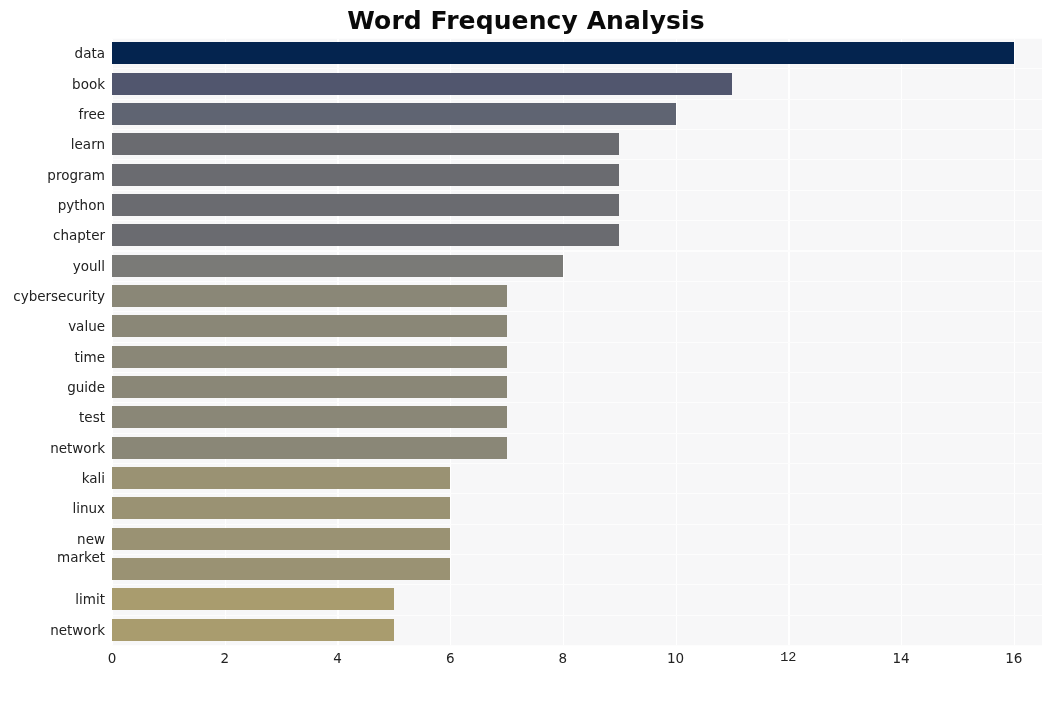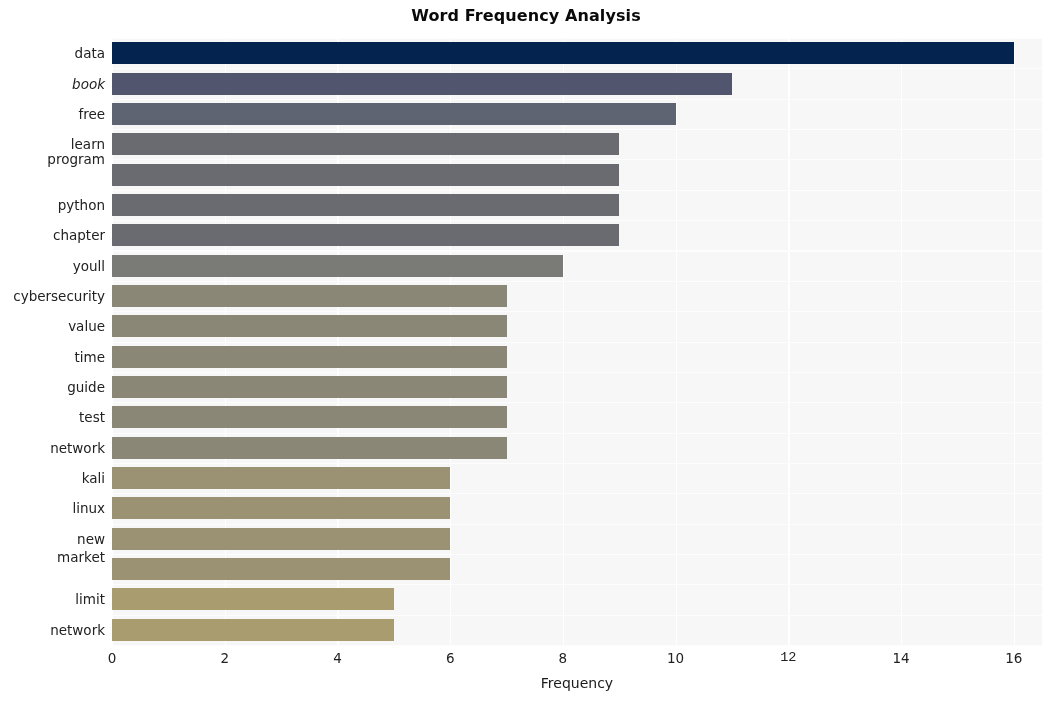--- a/index.html
+++ b/index.html
@@ -23,21 +23,21 @@
     background: #ffffff;
   }
 
   
   #chart-title {
     position: absolute;
     left: 0;
     top: 6px;
     width: 1052px;
     text-align: center;
-    font-size: 16px;
+    font-size: 25px;
     font-weight: bold;
     color: #0a0a0a;
     letter-spacing: 0.1px;
     font-family: "DejaVu Sans", "Liberation Sans", sans-serif;
   }
 
   
   #plot-area {
     position: absolute;
     left: 112px;
@@ -188,24 +188,24 @@
         <div class="bar" title="linux: 6" style="width: 338.182px; top: 459.425px; background: rgb(154, 146, 115);"></div>
         <div class="bar" title="new: 6" style="width: 338.182px; top: 489.775px; background: rgb(154, 146, 115);"></div>
         <div class="bar" title="market: 6" style="width: 338.182px; top: 520.125px; background: rgb(154, 146, 115);"></div>
         <div class="bar" title="limit: 5" style="width: 281.818px; top: 550.475px; background: rgb(169, 156, 110);"></div>
         <div class="bar" title="network: 5" style="width: 281.818px; top: 580.825px; background: rgb(169, 156, 110);"></div>
       </div>
   </div>
 
   <div id="ytick-layer">
       <div class="ytick-label" style="top: 7.175px;">data</div>
-      <div class="ytick-label" style="top: 37.525px; font-style: italic;">book</div>
+      <div class="ytick-label" style="top: 37.525px;">book</div>
       <div class="ytick-label" style="top: 67.875px;">free</div>
       <div class="ytick-label" style="top: 98.225px; padding-left: 28px;">learn</div>
-      <div class="ytick-label" style="top: 113px;">program</div>
+      <div class="ytick-label" style="top: 129px;">program</div>
       <div class="ytick-label" style="top: 158.925px;">python</div>
       <div class="ytick-label" style="top: 189.275px;">chapter</div>
       <div class="ytick-label" style="top: 219.625px;">youll</div>
       <div class="ytick-label" style="top: 249.975px;">cybersecurity</div>
       <div class="ytick-label" style="top: 280.325px;">value</div>
       <div class="ytick-label" style="top: 310.675px;">time</div>
       <div class="ytick-label" style="top: 341.025px;">guide</div>
       <div class="ytick-label" style="top: 371.375px;">test</div>
       <div class="ytick-label" style="top: 401.725px;">network</div>
       <div class="ytick-label" style="top: 432.075px; padding-left: 35px;">kali</div>
@@ -221,15 +221,14 @@
       <div class="xtick-label" style="left: 224.727px;">2</div>
       <div class="xtick-label" style="left: 337.455px;">4</div>
       <div class="xtick-label" style="left: 450.182px;">6</div>
       <div class="xtick-label" style="left: 562.909px;">8</div>
       <div class="xtick-label" style="left: 675.636px;">10</div>
       <div class="xtick-label" style="left: 788.364px; font-family: Liberation Mono, monospace;">12</div>
       <div class="xtick-label" style="left: 901.091px;">14</div>
       <div class="xtick-label" style="left: 1013.82px;">16</div>
     </div>
 
-  <div id="xaxis-title">Frequency</div>
 
 </div>
 
 </body></html>

